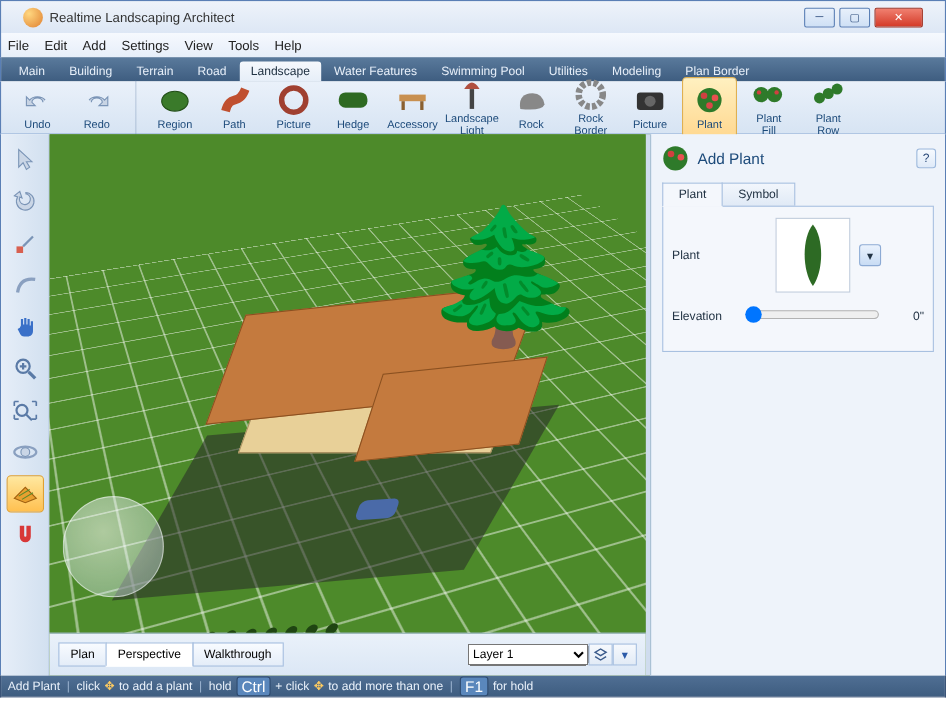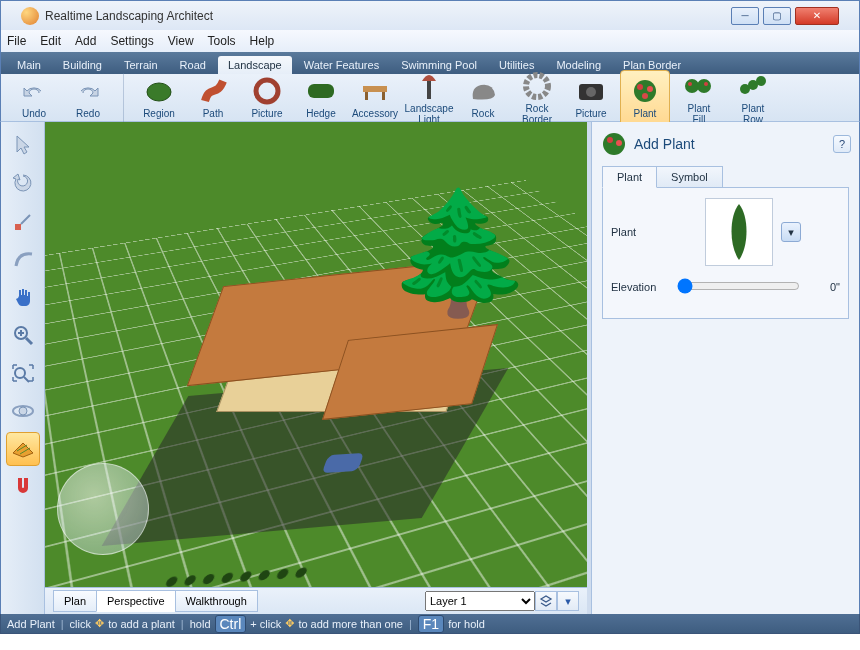--- a/index.html
+++ b/index.html
@@ -52,21 +52,21 @@
 .roof2 { position:absolute; left:130px; top:60px; width:150px; height:80px; background:#c47a3e; transform: skew(-18deg,-6deg); border:1px solid #8a5020; }
 .wall { position:absolute; left:20px; top:92px; width:230px; height:48px; background:#e8d098; transform: skew(-20deg,0); border:1px solid #a89060; }
 .driveway { position:absolute; left:100px; top:260px; width:320px; height:150px; background: rgba(40,40,40,.55); transform: skew(-30deg,-5deg); }
 .car { position:absolute; left:280px; top:332px; width:36px; height:18px; background:#4a6aa8; border-radius:6px; transform: skew(-20deg,-4deg); }
 .tree-big { position:absolute; left:340px; top:100px; font-size:120px; color:#2d5a1a; line-height:.5; }
 .tree-row { position:absolute; left:120px; top:440px; display:flex; gap:4px; transform: skew(-24deg,-4deg); }
 .tree-row span { color:#1f4512; font-size:24px; }
 .navball { position:absolute; left:12px; bottom:32px; width:92px; height:92px; border-radius:50%; background: radial-gradient(circle at 40% 35%, rgba(255,255,255,.55), rgba(200,220,240,.35)); border:1px solid rgba(255,255,255,.5); }
 
 
-.view-toolbar { height:27px; background: linear-gradient(#eaf1fa,#dbe7f5); border-top:1px solid #a8c0e0; display:flex; align-items:center; padding:0 8px; font-size:11px; gap:0; }
+.view-toolbar { height:39px; background: linear-gradient(#eaf1fa,#dbe7f5); border-top:1px solid #a8c0e0; display:flex; align-items:center; padding:0 8px; font-size:11px; gap:0; }
 .vtab { padding:4px 10px; border:1px solid #a8c0e0; background:linear-gradient(#f8fbff,#e4edf8); cursor:pointer; }
 .vtab + .vtab { margin-left:-1px; }
 .vtab.active { background:#fff; border-bottom-color:#fff; }
 .layer-select { margin-left:auto; display:flex; align-items:center; gap:0; }
 .layer-select select { font-size:11px; height:20px; width:110px; }
 .icon-btn { width:22px; height:20px; border:1px solid #a8c0e0; background:linear-gradient(#f6f9fd,#e2ebf6); display:flex; align-items:center; justify-content:center; cursor:pointer; font-size:11px; color:#2b4b7a; }
 
 
 .right-panel { width:268px; background:#eef3fa; border-left:1px solid #a8c0e0; padding:4px 6px; font-size:11px; color:#234; display:flex; flex-direction:column; }
 .panel-head { display:flex; align-items:center; gap:6px; padding:4px 2px 8px; }

